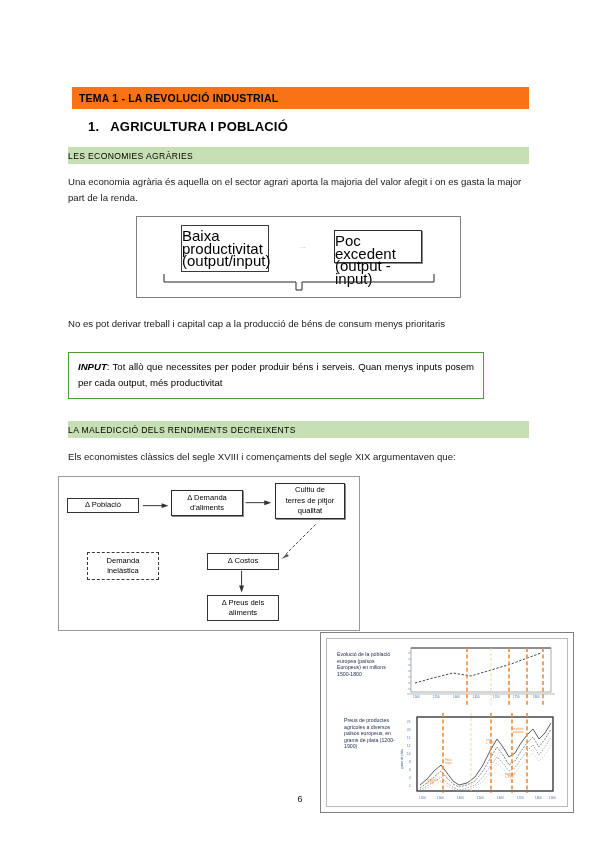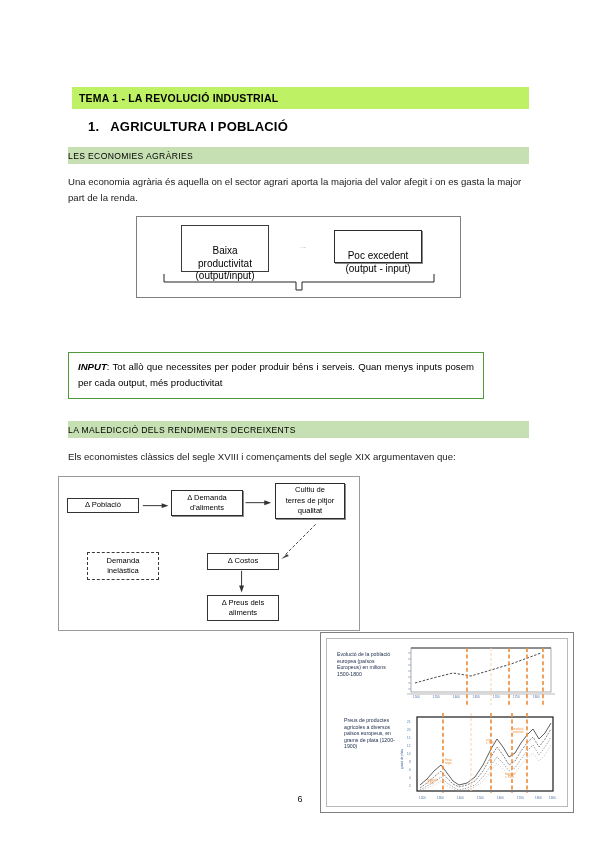--- a/index.html
+++ b/index.html
@@ -22,21 +22,21 @@
     background: #ffffff;
   }
 
   
   .tema-bar {
     position: absolute;
     left: 72px;
     top: 87px;
     width: 457px;
     height: 22px;
-    background: #bef264;
+    background: #f97316;
     display: flex;
     align-items: center;
     box-sizing: border-box;
     padding-left: 7px;
   }
   .tema-bar span {
     font-size: 10.5px;
     font-weight: bold;
     letter-spacing: .2px;
     white-space: nowrap;
@@ -110,24 +110,24 @@
     height: 82px;
     border: 1px solid #7f7f7f;
     box-sizing: border-box;
     background: #fff;
   }
   .d1-box {
     position: absolute;
     box-sizing: border-box;
     border: 1.4px solid #3b3b3b;
     background: #fff;
-    text-align: center;
-    font-size: 10px;
+    text-align: left;
+    font-size: 15px;
     line-height: 12.5px;
-    padding-top: 19px;
+    padding-top: 4px;
   }
   .d1-baixa {
     left: 44px; top: 8px; width: 88px; height: 47px;
   }
   .d1-poc {
     left: 197px; top: 13px; width: 88px; height: 33px;
     border: 1.6px solid #2b2b2b;
     box-shadow: 1px 1px 0 #888;
   }
   .d1-arrow {
@@ -263,20 +263,21 @@
     </div>
     <svg class="d1-arrow" viewBox="0 0 52 10">
       <line x1="0" y1="5" x2="46" y2="5" stroke="#222" stroke-width="1"></line>
       <polygon points="52,5 44,2 44,8" fill="#222"></polygon>
     </svg>
     <svg class="d1-brace" viewBox="0 0 272 18">
       <path d="M1,0 L1,8 L133,8 L133,16 L139,16 L139,8 L271,8 L271,0" fill="none" stroke="#222" stroke-width="1"></path>
     </svg>
   </div>
 
+  <div class="para p2">No es pot derivar treball i capital cap a la producció de béns de consum menys prioritaris</div>
 
   <div class="input-box">
     <b>INPUT</b><span>:</span>
     <span>Tot allò que necessites per poder produir béns i serveis. Quan menys inputs posem per cada output, més productivitat</span>
   </div>
 
   <div class="sub-bar maledic">
     <span>LA MALEDICCIÓ DELS RENDIMENTS DECREIXENTS</span>
   </div>
 

